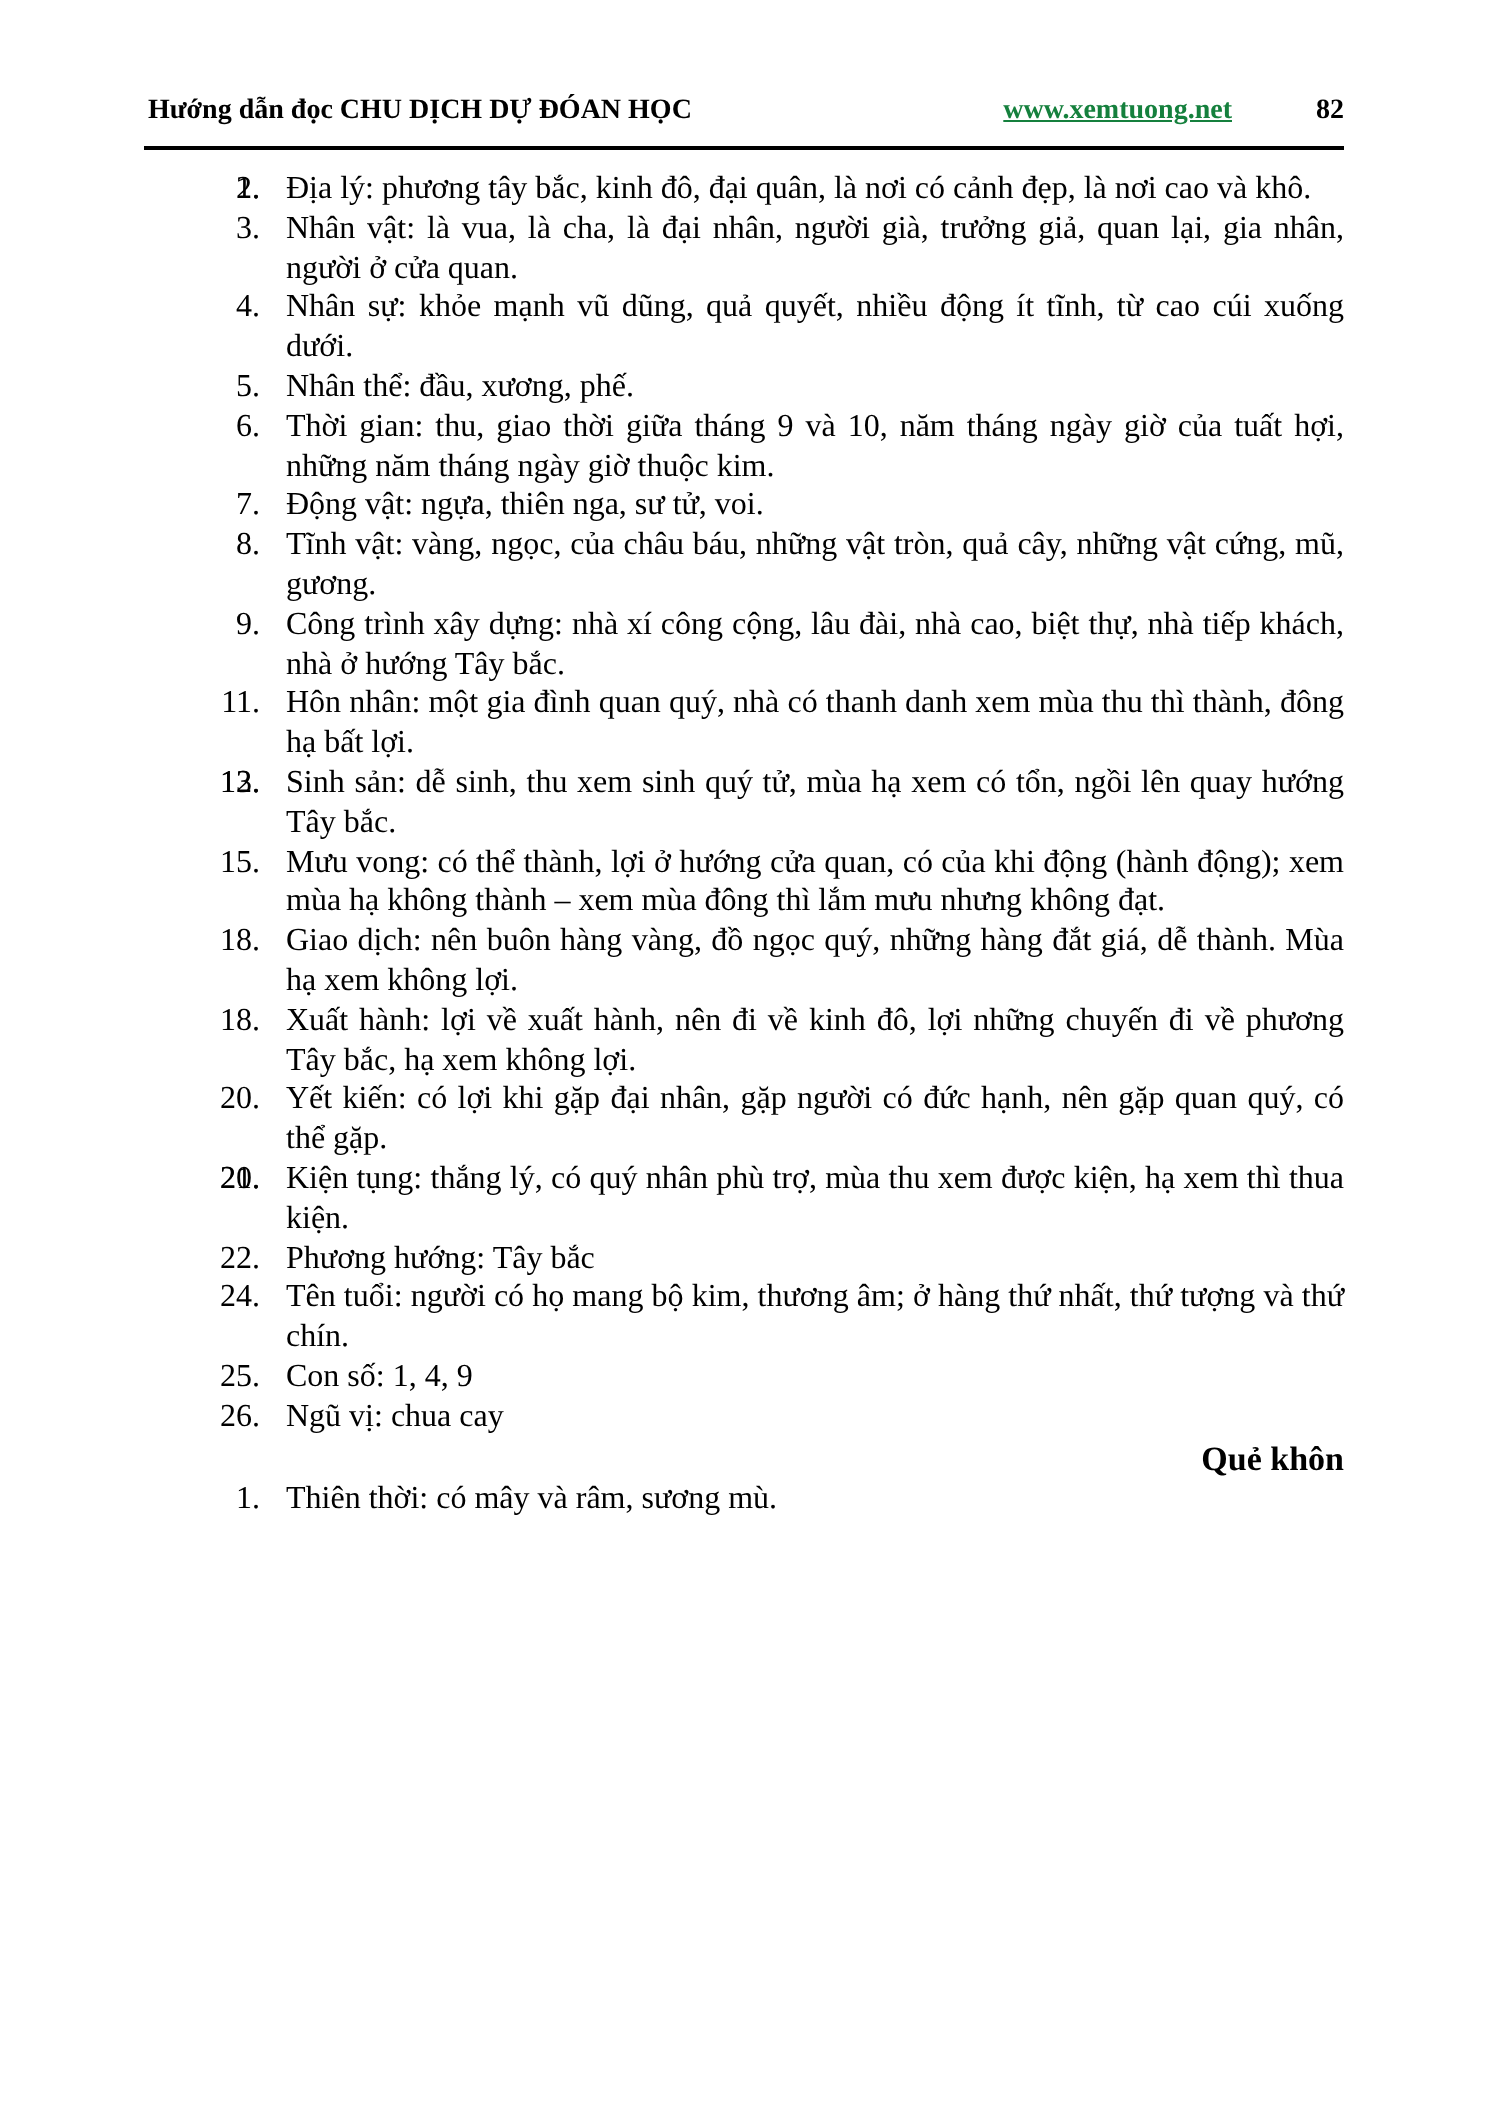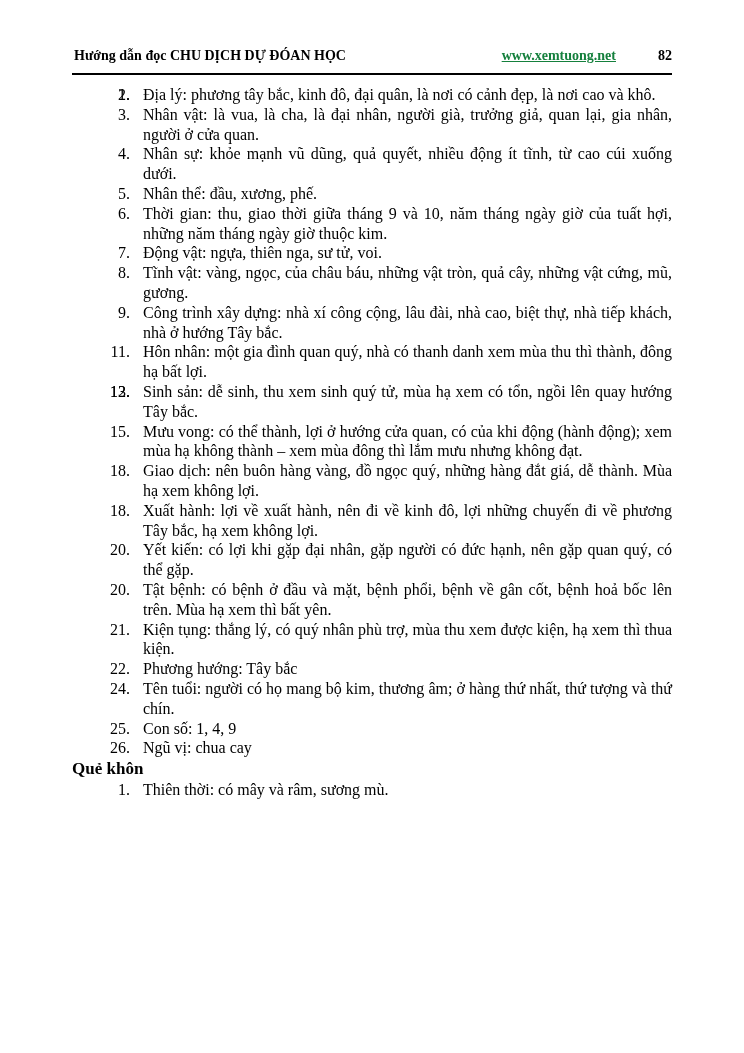--- a/index.html
+++ b/index.html
@@ -48,21 +48,21 @@
     text-align: justify;
   }
   .li .num {
     position: absolute;
     left: 0;
     top: 0;
     width: 58px;
     text-align: right;
   }
   .section-heading {
-    text-align: left;
+    text-align: right;
     font-weight: bold;
     font-size: 17px;
     line-height: 19.8px;
     padding: 1px 0 1px 0;
   }
 </style>
 </head>
 <body>
 
 <div class="page">
@@ -84,21 +84,21 @@
         <div class="li"><span class="num">7.</span><span>Động vật: ngựa, thiên nga, sư tử, voi.</span></div>
         <div class="li"><span class="num">8.</span><span>Tĩnh vật: vàng, ngọc, của châu báu, những vật tròn, quả cây, những vật cứng, mũ, gương.</span></div>
         <div class="li"><span class="num">9.</span><span>Công trình xây dựng: nhà xí công cộng, lâu đài, nhà cao, biệt thự, nhà tiếp khách, nhà ở hướng Tây bắc.</span></div>
         <div class="li"><span class="num">11.</span><span>Hôn nhân: một gia đình quan quý, nhà có thanh danh xem mùa thu thì thành, đông hạ bất lợi.</span></div>
         <div class="li"><span class="num">12.</span></div>
         <div class="li"><span class="num">13.</span><span>Sinh sản: dễ sinh, thu xem sinh quý tử, mùa hạ xem có tổn, ngồi lên quay hướng Tây bắc.</span></div>
         <div class="li"><span class="num">15.</span><span>Mưu vong: có thể thành, lợi ở hướng cửa quan, có của khi động (hành động); xem mùa hạ không thành – xem mùa đông thì lắm mưu nhưng không đạt.</span></div>
         <div class="li"><span class="num">18.</span><span>Giao dịch: nên buôn hàng vàng, đồ ngọc quý, những hàng đắt giá, dễ thành. Mùa hạ xem không lợi.</span></div>
         <div class="li"><span class="num">18.</span><span>Xuất hành: lợi về xuất hành, nên đi về kinh đô, lợi những chuyến đi về phương Tây bắc, hạ xem không lợi.</span></div>
         <div class="li"><span class="num">20.</span><span>Yết kiến: có lợi khi gặp đại nhân, gặp người có đức hạnh, nên gặp quan quý, có thể gặp.</span></div>
-        <div class="li"><span class="num">20.</span><span>Tật bệnh: có bệnh ở đầu và mặt, bệnh phổi, bệnh về gân cốt, bệnh hoả bốc lên trên. Mùa hạ xem thì bất yên.</span></div>
+        <div class="li"><span class="num">20.</span></div>
         <div class="li"><span class="num">21.</span><span>Kiện tụng: thắng lý, có quý nhân phù trợ, mùa thu xem được kiện, hạ xem thì thua kiện.</span></div>
         <div class="li"><span class="num">22.</span><span>Phương hướng: Tây bắc</span></div>
         <div class="li"><span class="num">24.</span><span>Tên tuổi: người có họ mang bộ kim, thương âm; ở hàng thứ nhất, thứ tượng và thứ chín.</span></div>
         <div class="li"><span class="num">25.</span><span>Con số: 1, 4, 9</span></div>
         <div class="li"><span class="num">26.</span><span>Ngũ vị: chua cay</span></div>
       </div>
 
     <div class="section-heading">Quẻ khôn</div>
 
     <div>

